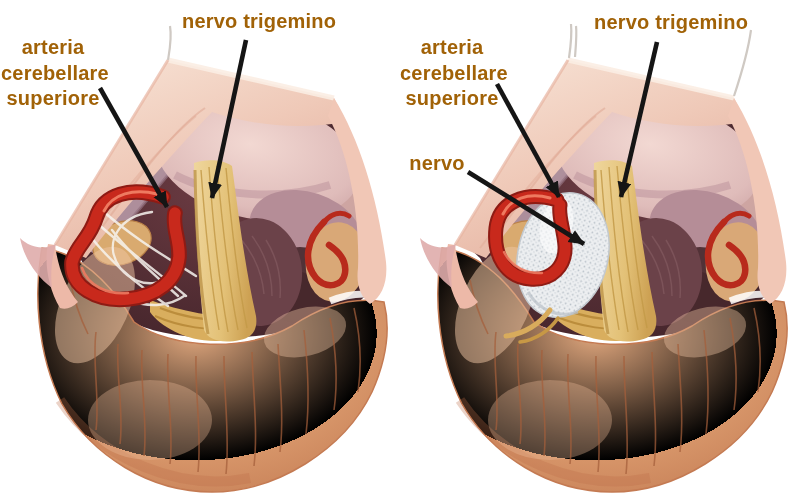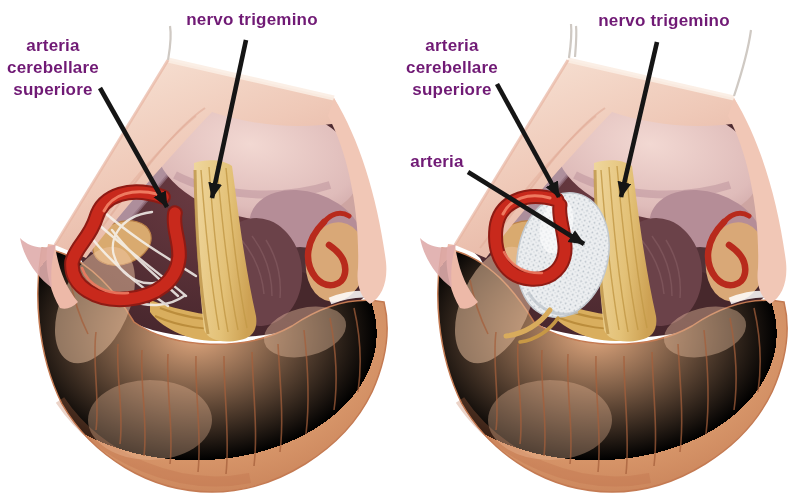--- a/index.html
+++ b/index.html
@@ -2,21 +2,21 @@
 <html><head>
 <meta charset="utf-8">
 <style>
   html,body{margin:0;padding:0;background:#fff;}
   .stage{
     position:relative;width:800px;height:497px;background:#ffffff;
     font-family:"Liberation Sans",sans-serif;overflow:hidden;
   }
   .stage svg{position:absolute;left:0;top:0;display:block;}
   .lbl{
-    position:absolute;color:#701a75;font-size:17px;font-weight:600;
+    position:absolute;color:#a16207;font-size:20px;font-weight:600;
     line-height:1.28;text-align:center;letter-spacing:.2px;user-select:none;
   }
   .lbl.nowrap{white-space:nowrap;}
   #lbl-artery-left {left:1px;  top:35px; width:104px;}
   #lbl-nerve-left  {left:182px;top:9px;  width:140px;}
   #lbl-artery-right{left:400px;top:35px; width:104px;}
   #lbl-teflon      {left:404px;top:151px;width:66px;}
   #lbl-nerve-right {left:594px;top:10px; width:140px;}
 </style>
 </head>
@@ -220,15 +220,15 @@
       <line x1="246" y1="40" x2="212" y2="198" marker-end="url(#ah)"></line>
       <line x1="497" y1="84" x2="559" y2="197" marker-end="url(#ah)"></line>
       <line x1="468" y1="172" x2="584" y2="244" marker-end="url(#ah)"></line>
       <line x1="657" y1="42" x2="621" y2="197" marker-end="url(#ah)"></line>
     </g>
   </svg>
 
   <div class="lbl" id="lbl-artery-left">arteria cerebellare superiore</div>
   <div class="lbl nowrap" id="lbl-nerve-left">nervo trigemino</div>
   <div class="lbl" id="lbl-artery-right">arteria cerebellare superiore</div>
-  <div class="lbl nowrap" id="lbl-teflon">arteria</div>
+  <div class="lbl nowrap" id="lbl-teflon">nervo</div>
   <div class="lbl nowrap" id="lbl-nerve-right">nervo trigemino</div>
 </div>
 
 </body></html>

